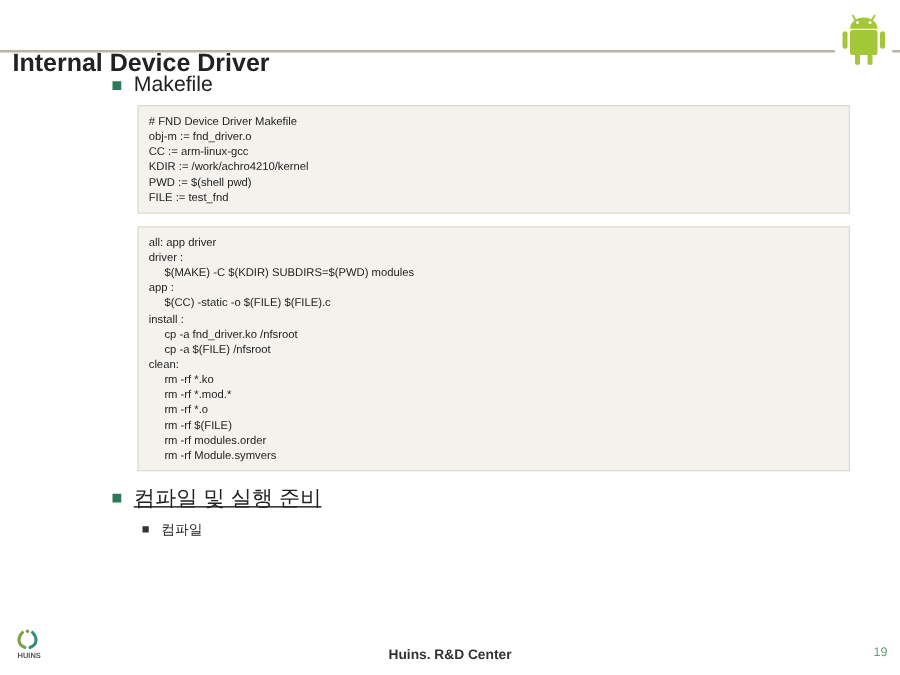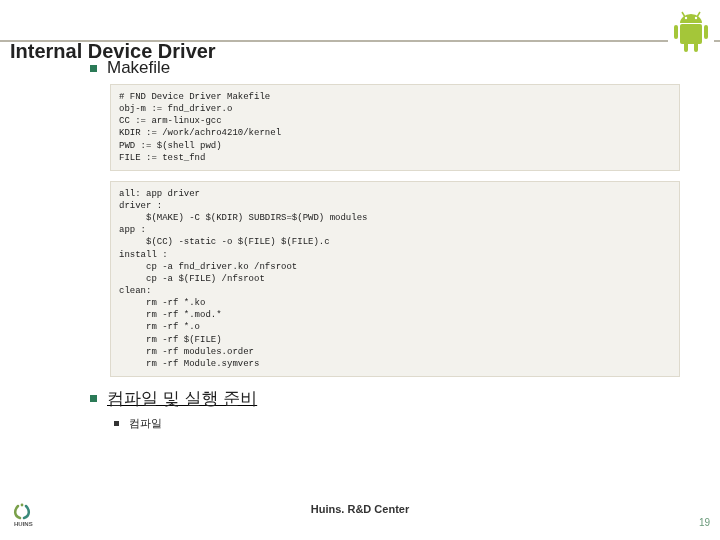--- a/index.html
+++ b/index.html
@@ -6,27 +6,27 @@
   html, body { width: 720px; height: 540px; font-family: Arial, sans-serif; background: #fff; overflow: hidden; }
   .slide { position: relative; width: 720px; height: 540px; background: #fff; }
   .title { position: absolute; top: 8px; left: 10px; font-size: 20px; font-weight: bold; color: #222; margin-top: 32px; }
   .title-rule { position: absolute; top: 40px; left: 0; width: 720px; height: 2px; background: #b9b5a8; }
   .android-icon { position: absolute; top: 8px; right: 6px; width: 46px; height: 48px; }
   .content { position: absolute; top: 58px; left: 90px; width: 590px; }
   .bullet-row { display: flex; align-items: center; margin-bottom: 6px; }
   .sq { width: 7px; height: 7px; background: #2b7a57; margin-right: 10px; flex: 0 0 auto; }
   .sq.sm { width: 5px; height: 5px; background: #333; }
   .bullet-label { font-size: 17px; color: #222; }
-  .codebox { background: #f3f2ed; border: 1px solid #dedacd; font-size: 9px; line-height: 1.35; padding: 6px 8px; margin: 4px 0 10px 20px; color: #222; white-space: pre; font-family: Liberation Mono, monospace; }
+  .codebox { background: #f3f2ed; border: 1px solid #dedacd; font-size: 9px; line-height: 1.35; padding: 6px 8px; margin: 4px 0 10px 20px; color: #222; white-space: pre; font-family: Liberation Sans, sans-serif; }
   .codebox.tall { min-height: 40px; }
   .sub-indent { margin-left: 24px; align-items: center; }
   .sub2-indent { margin-left: 44px; }
   .footer { position: absolute; bottom: 8px; left: 0; width: 720px; }
   .footer-logo { position: absolute; left: 12px; bottom: 4px; width: 44px; height: 26px; }
-  .footer-center { position: absolute; left: 0; width: 720px; text-align: center; bottom: 17px; font-size: 11px; font-weight: bold; color: #333; }
+  .footer-center { position: absolute; left: 0; width: 720px; text-align: center; bottom: 2px; font-size: 11px; font-weight: bold; color: #333; }
   .footer-pagenum { position: absolute; right: 10px; bottom: 4px; font-size: 10px; color: #6a9a7a; }
 </style>
 </head>
 <body>
 
 <div class="slide">
 
   <div class="title">Internal Device Driver</div>
   <div class="title-rule"></div>
 

